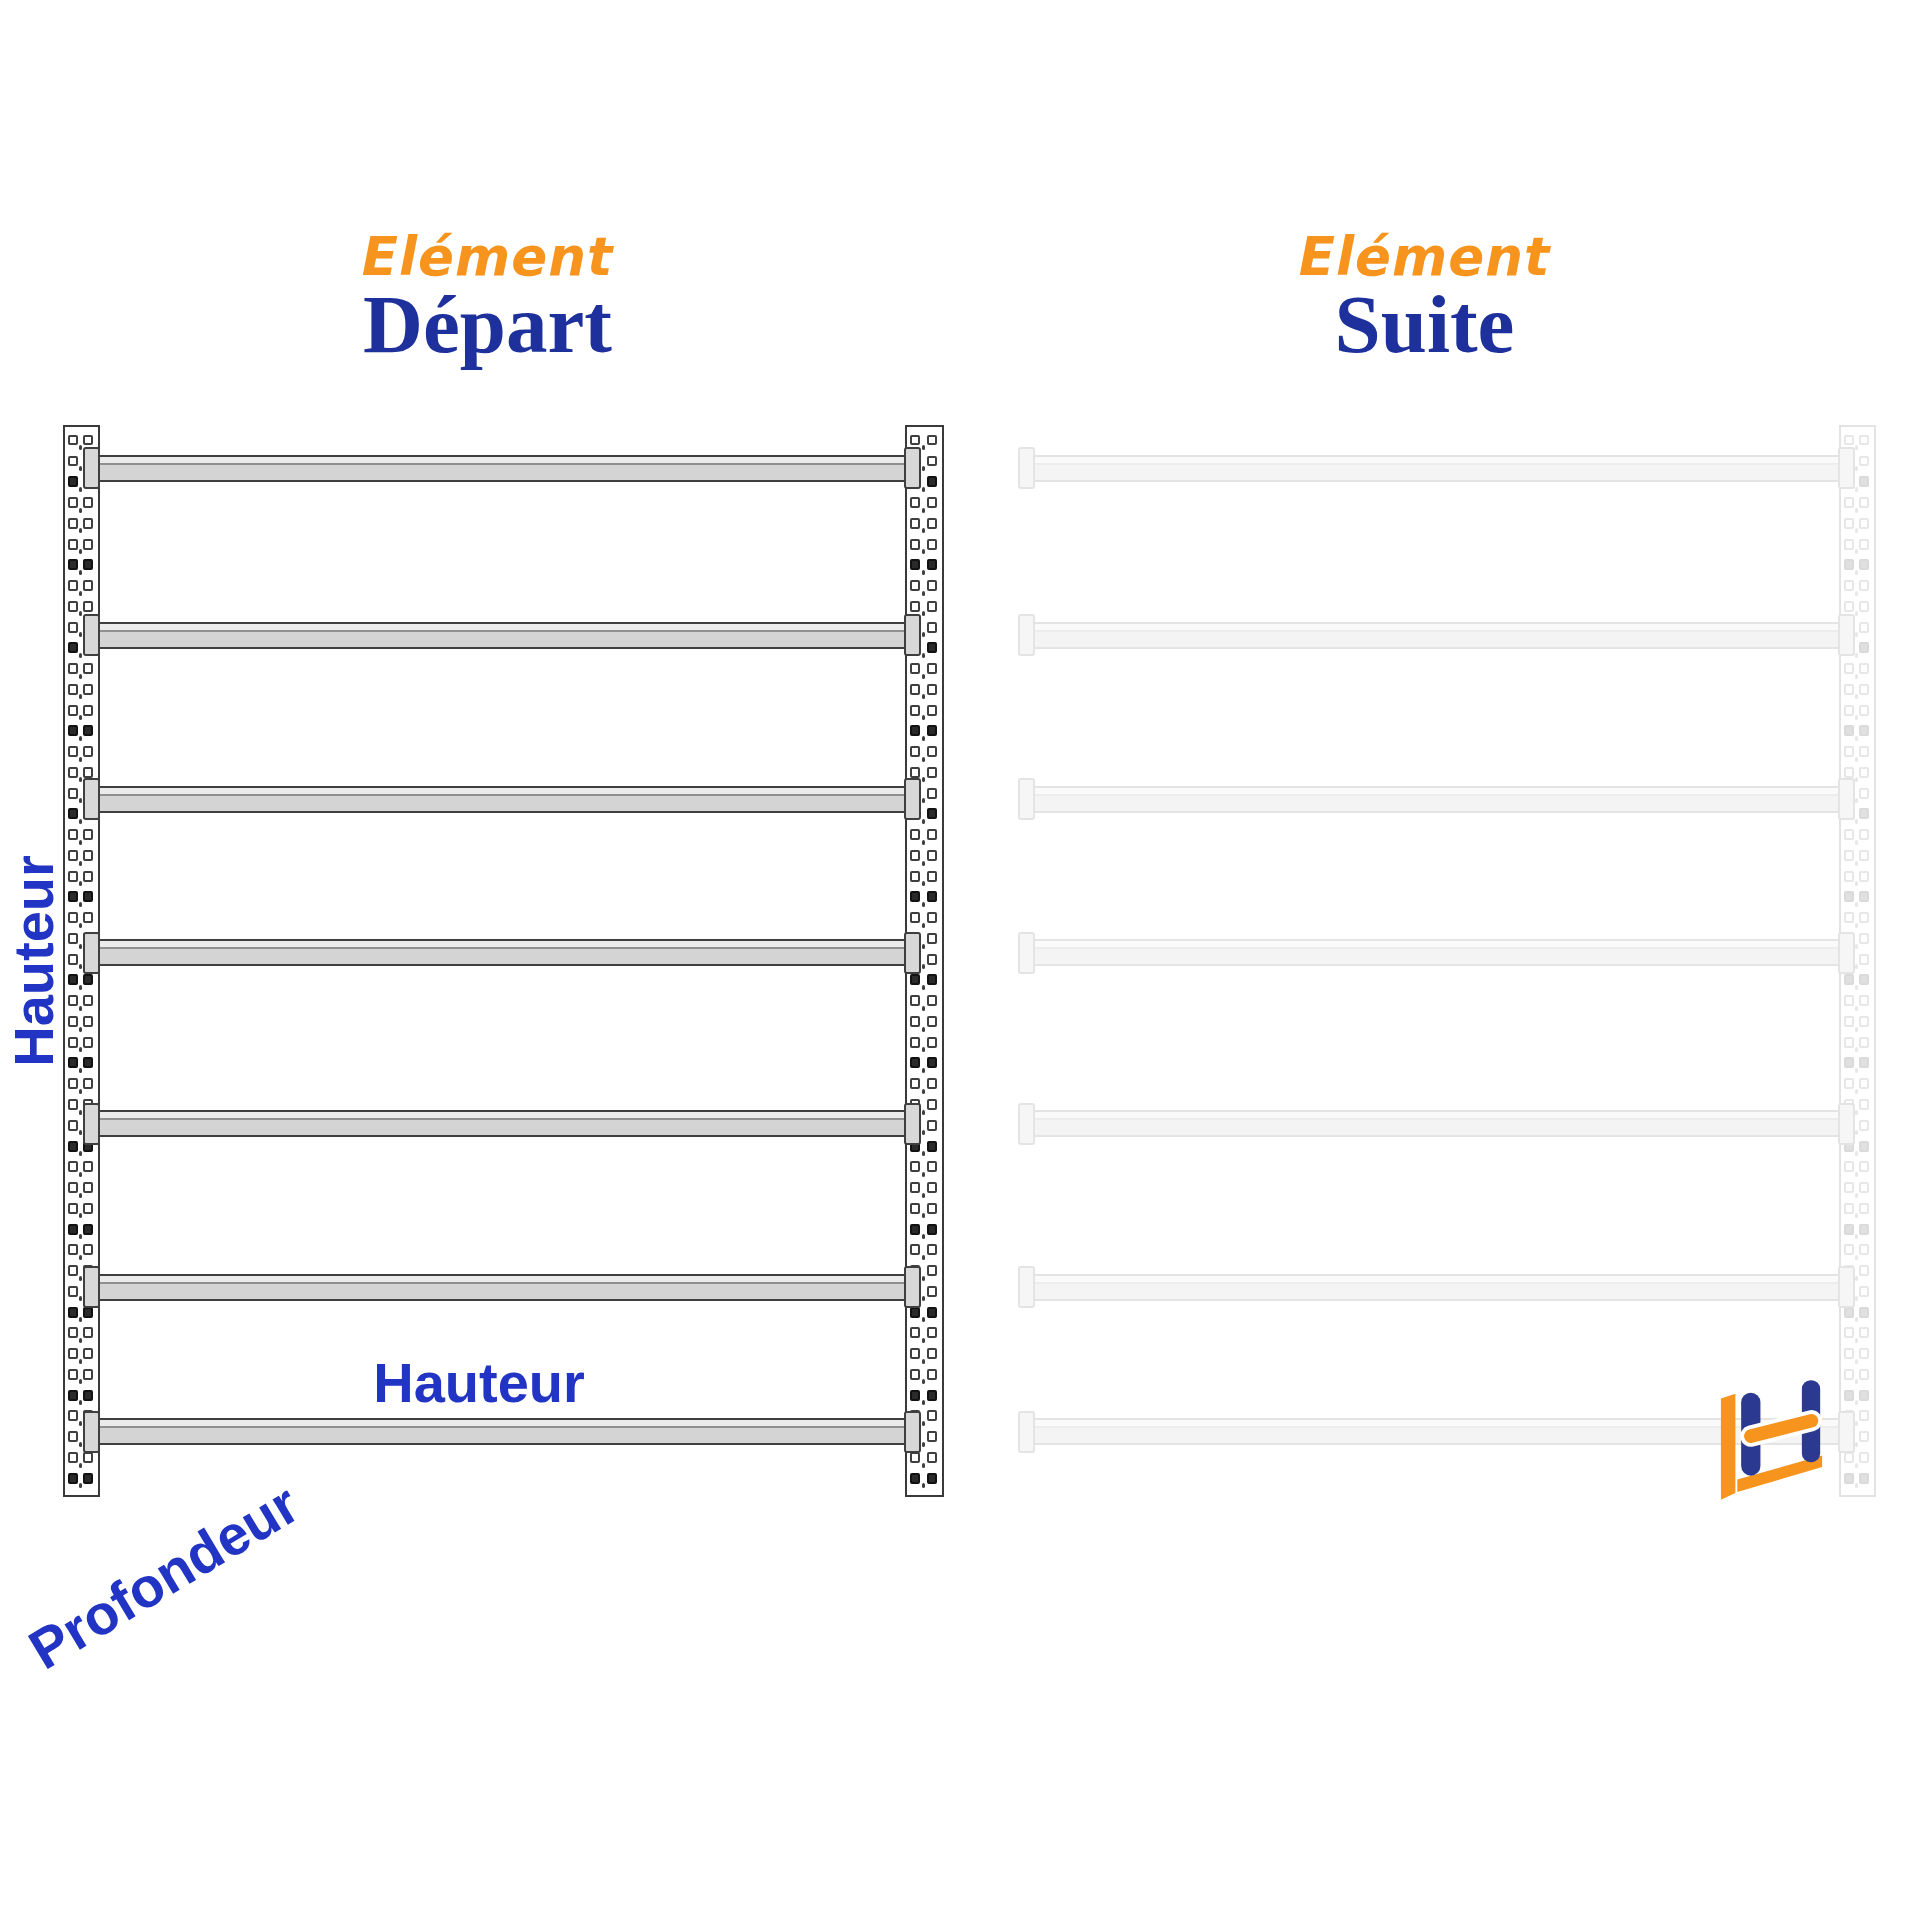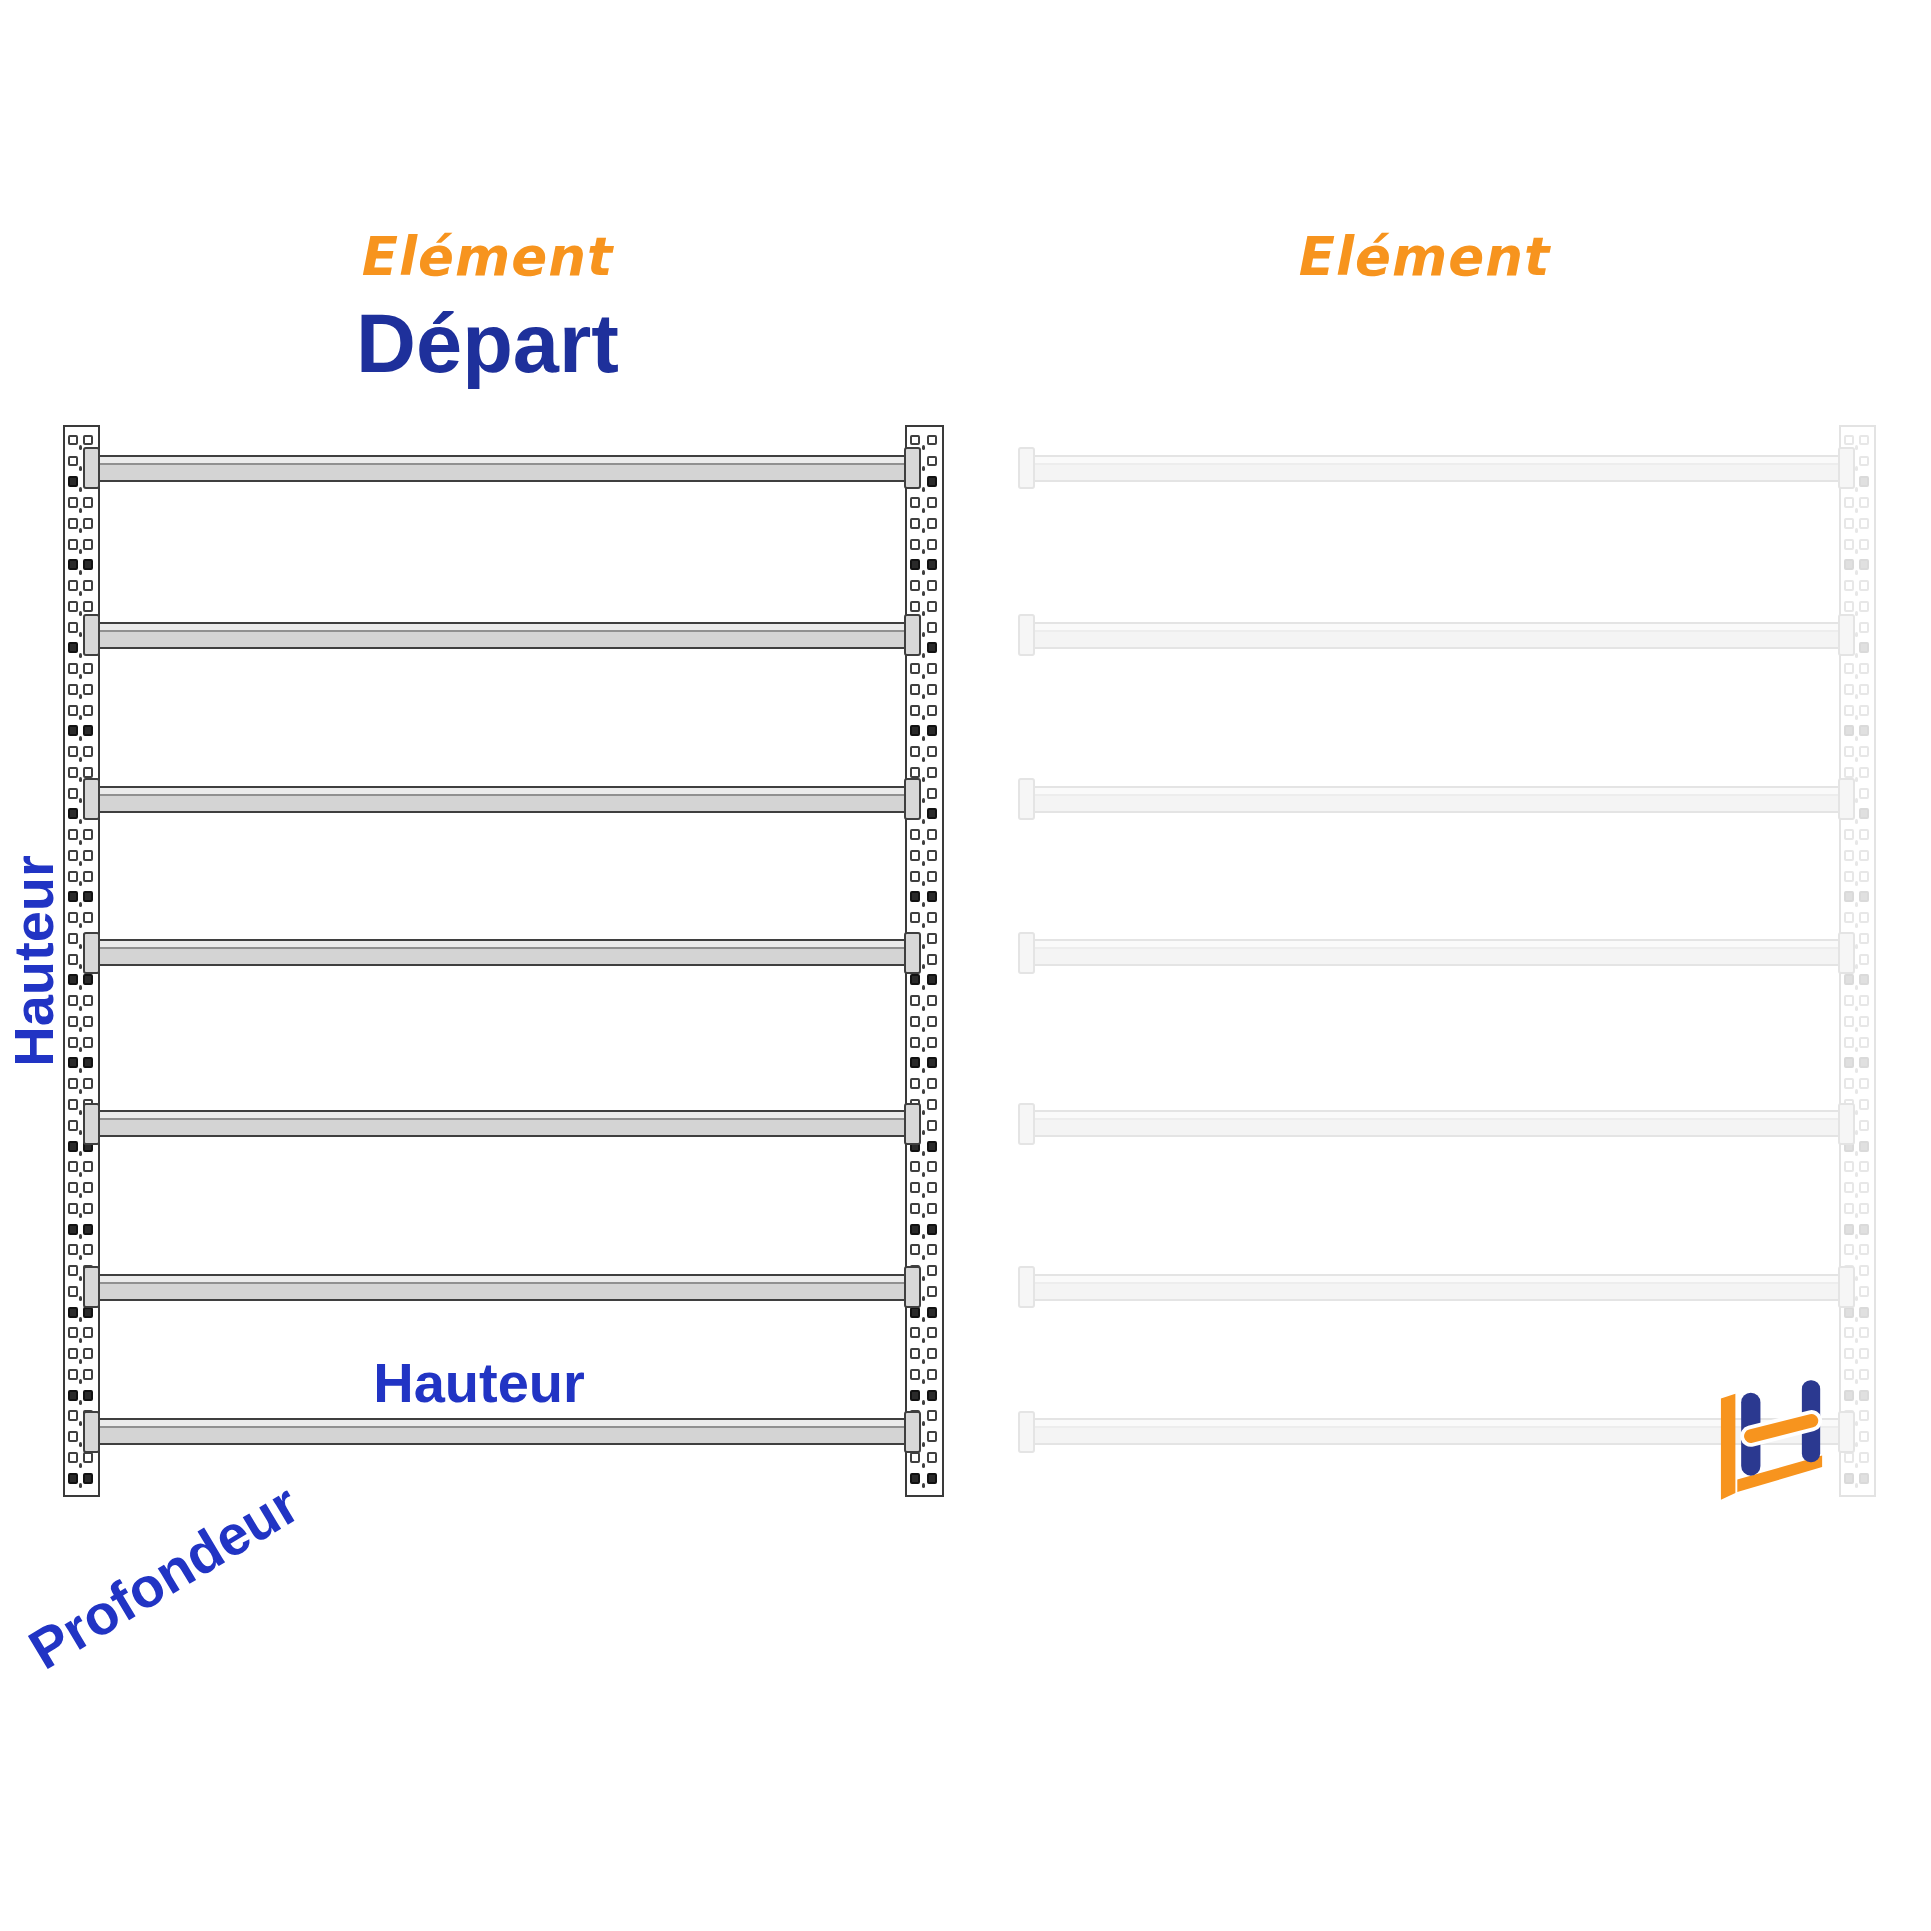--- a/index.html
+++ b/index.html
@@ -11,23 +11,23 @@
     font-family:"Liberation Sans", sans-serif;
   }
   
   .section-title{position:absolute;width:541px;text-align:center;}
   .eyebrow{
     font-family:"DejaVu Sans", sans-serif;
     font-style:italic;font-weight:bold;
     font-size:53px;line-height:1;letter-spacing:1px;
   }
   .big-title{
-    font-family:Liberation Sans, sans-serif;
+    font-family:Liberation Serif, serif;
     font-weight:bold;font-size:83px;line-height:1;
-    margin-top:19px;letter-spacing:0px;
+    margin-top:0;letter-spacing:0px;
   }
   
   .dim-label{
     position:absolute;white-space:nowrap;
     font-family:"Liberation Sans", sans-serif;
     font-weight:bold;font-size:56px;line-height:1;
   }
   
   .post{position:absolute;background:#ffffff;border:2.9px solid #3a3a3a;box-sizing:border-box;}
   .hole{position:absolute;box-sizing:border-box;width:9.7px;height:10.6px;border:2.4px solid #3f3f3f;border-radius:1.9px;background:#fff;}
@@ -59,20 +59,21 @@
 
 <div id="canvas">
 
   <div class="section-title" style="left:217px;top:230px;">
     <div class="eyebrow" style="color: rgb(247, 148, 30);">Elément</div>
     <div class="big-title" style="color: rgb(30, 48, 155);">Départ</div>
   </div>
 
   <div class="section-title" style="left:1154px;top:230px;">
     <div class="eyebrow" style="color: rgb(247, 148, 30);">Elément</div>
+    <div class="big-title" style="color: rgb(30, 48, 155);">Suite</div>
   </div>
 
   <div id="rack-start">
       <div class="post" style="left: 63px; top: 425px; width: 37px; height: 1072px;">
         <div class="hole" style="left: 2.9px; top: 7.7px;"></div>
         <div class="hole" style="left: 18.3px; top: 7.7px;"></div>
         <div class="dot" style="left: 13.5px; top: 18.3px;"></div>
         <div class="hole" style="left: 2.9px; top: 28.5px;"></div>
         <div class="hole" style="left: 18.3px; top: 28.5px;"></div>
         <div class="dot" style="left: 13.5px; top: 39px;"></div>

